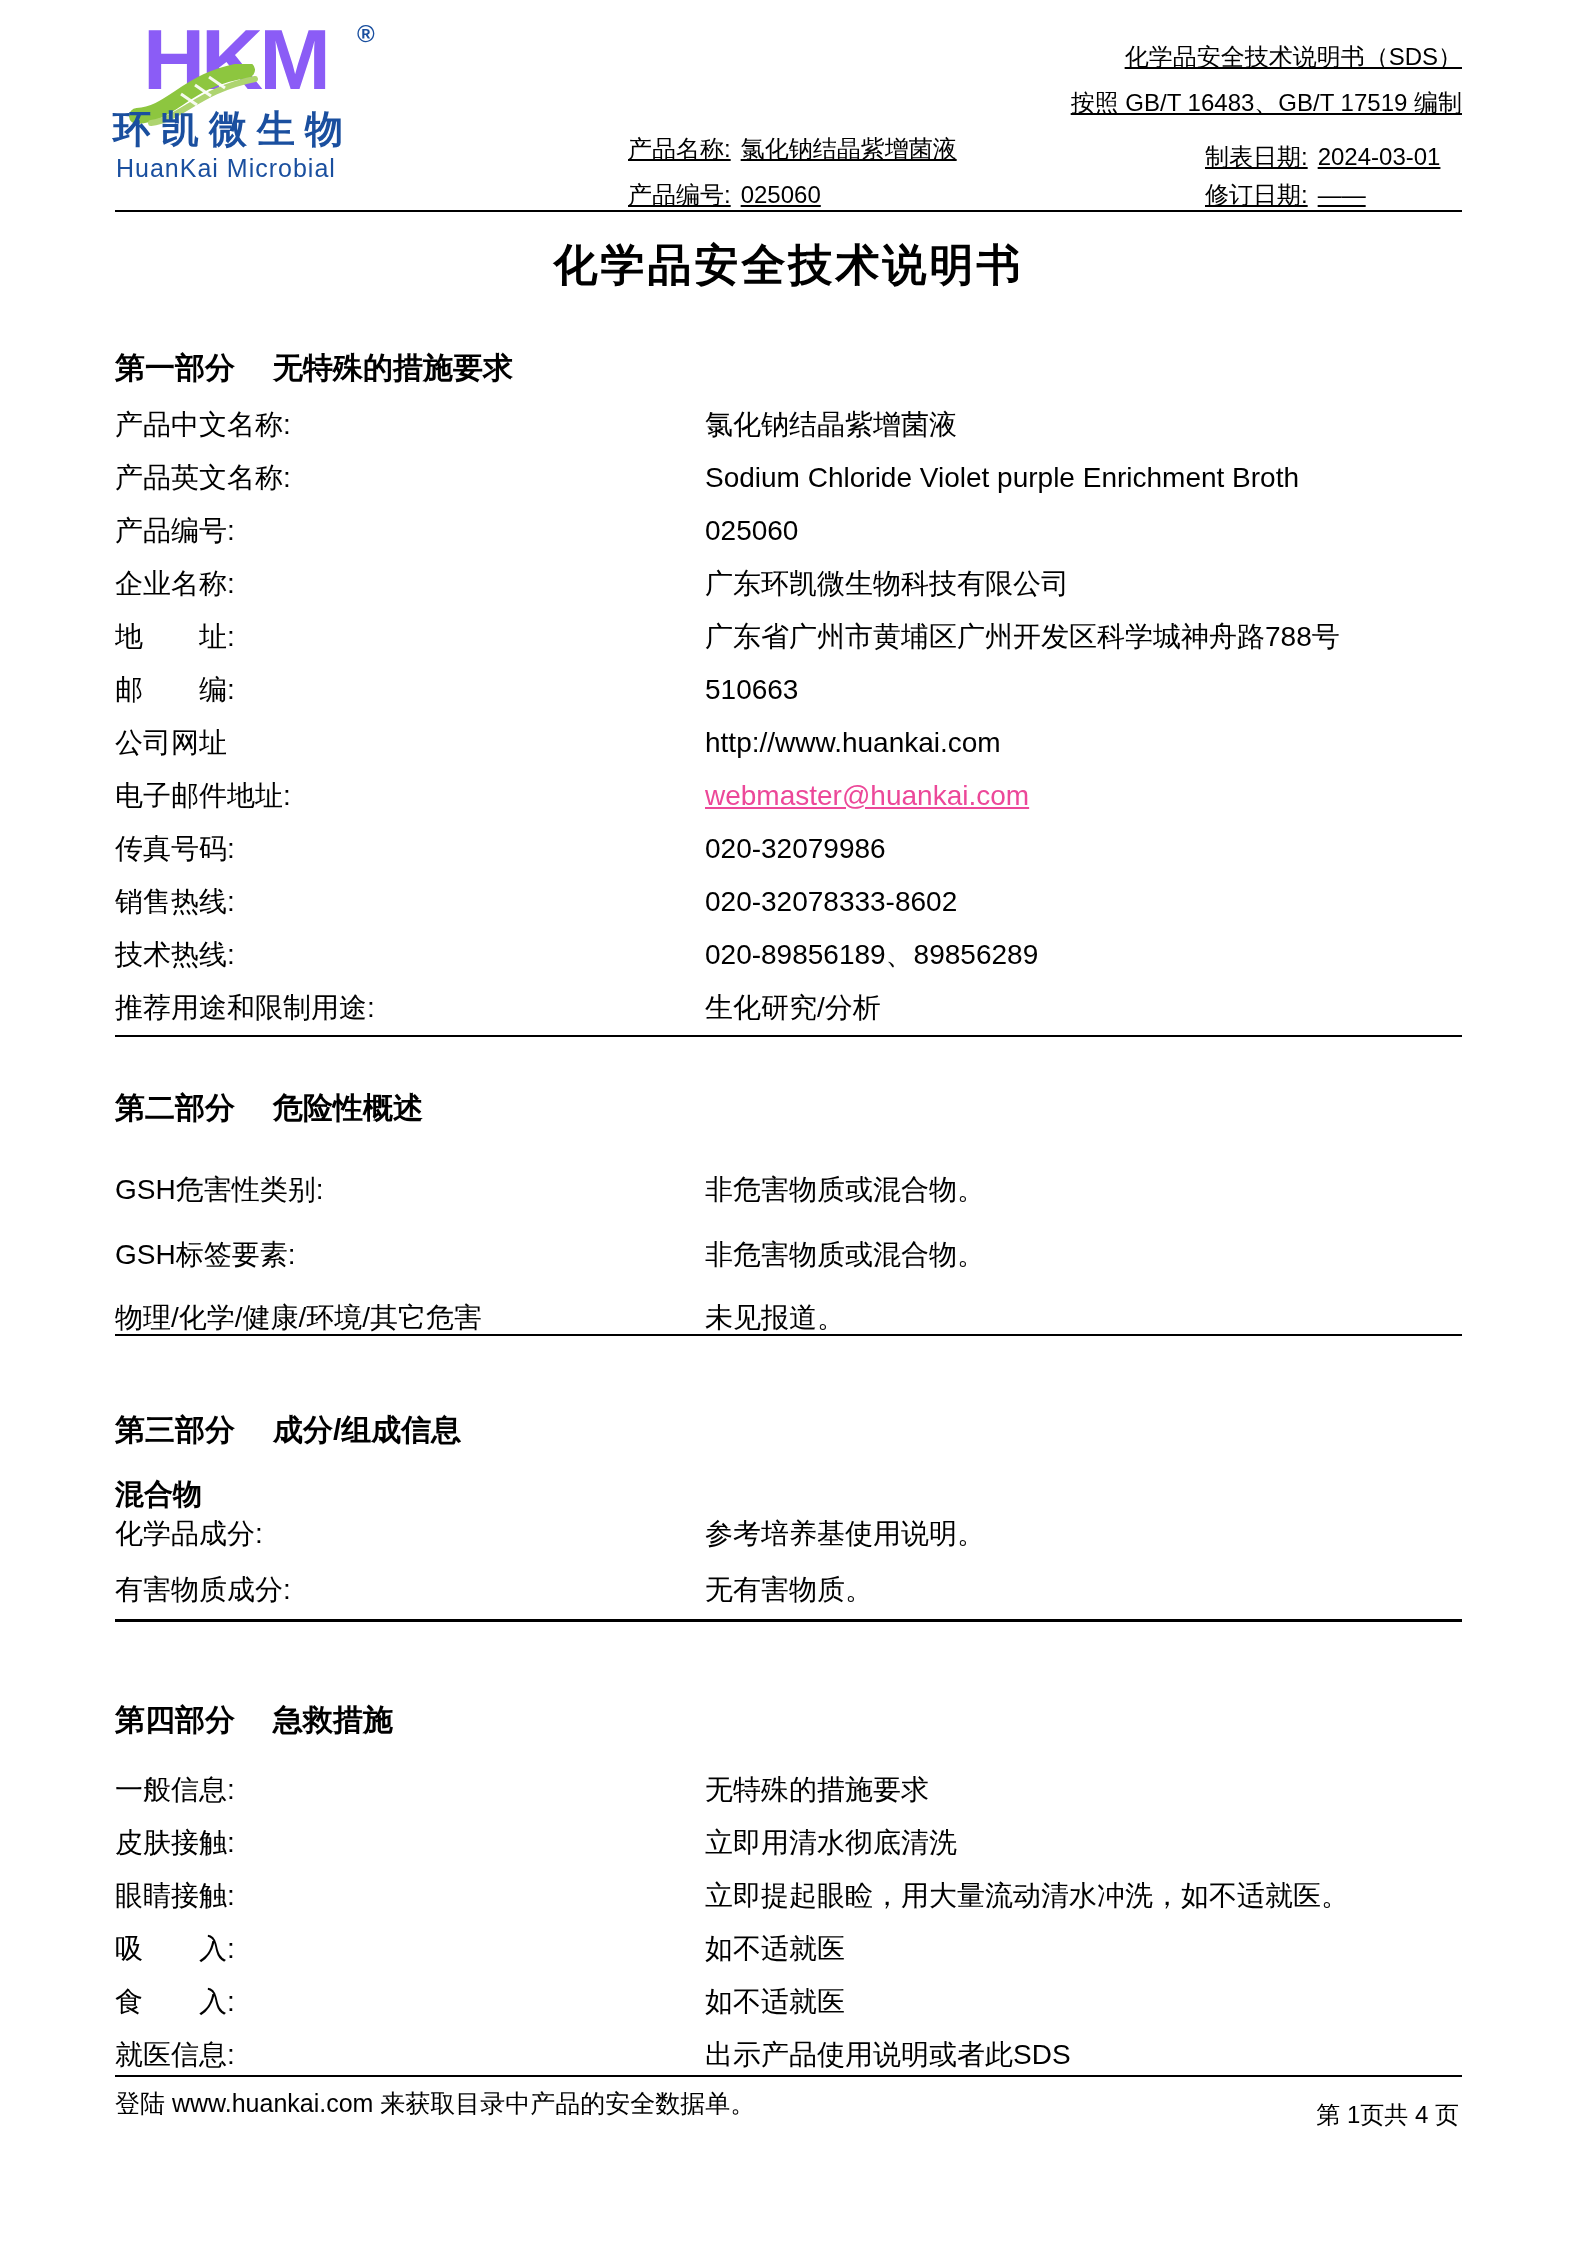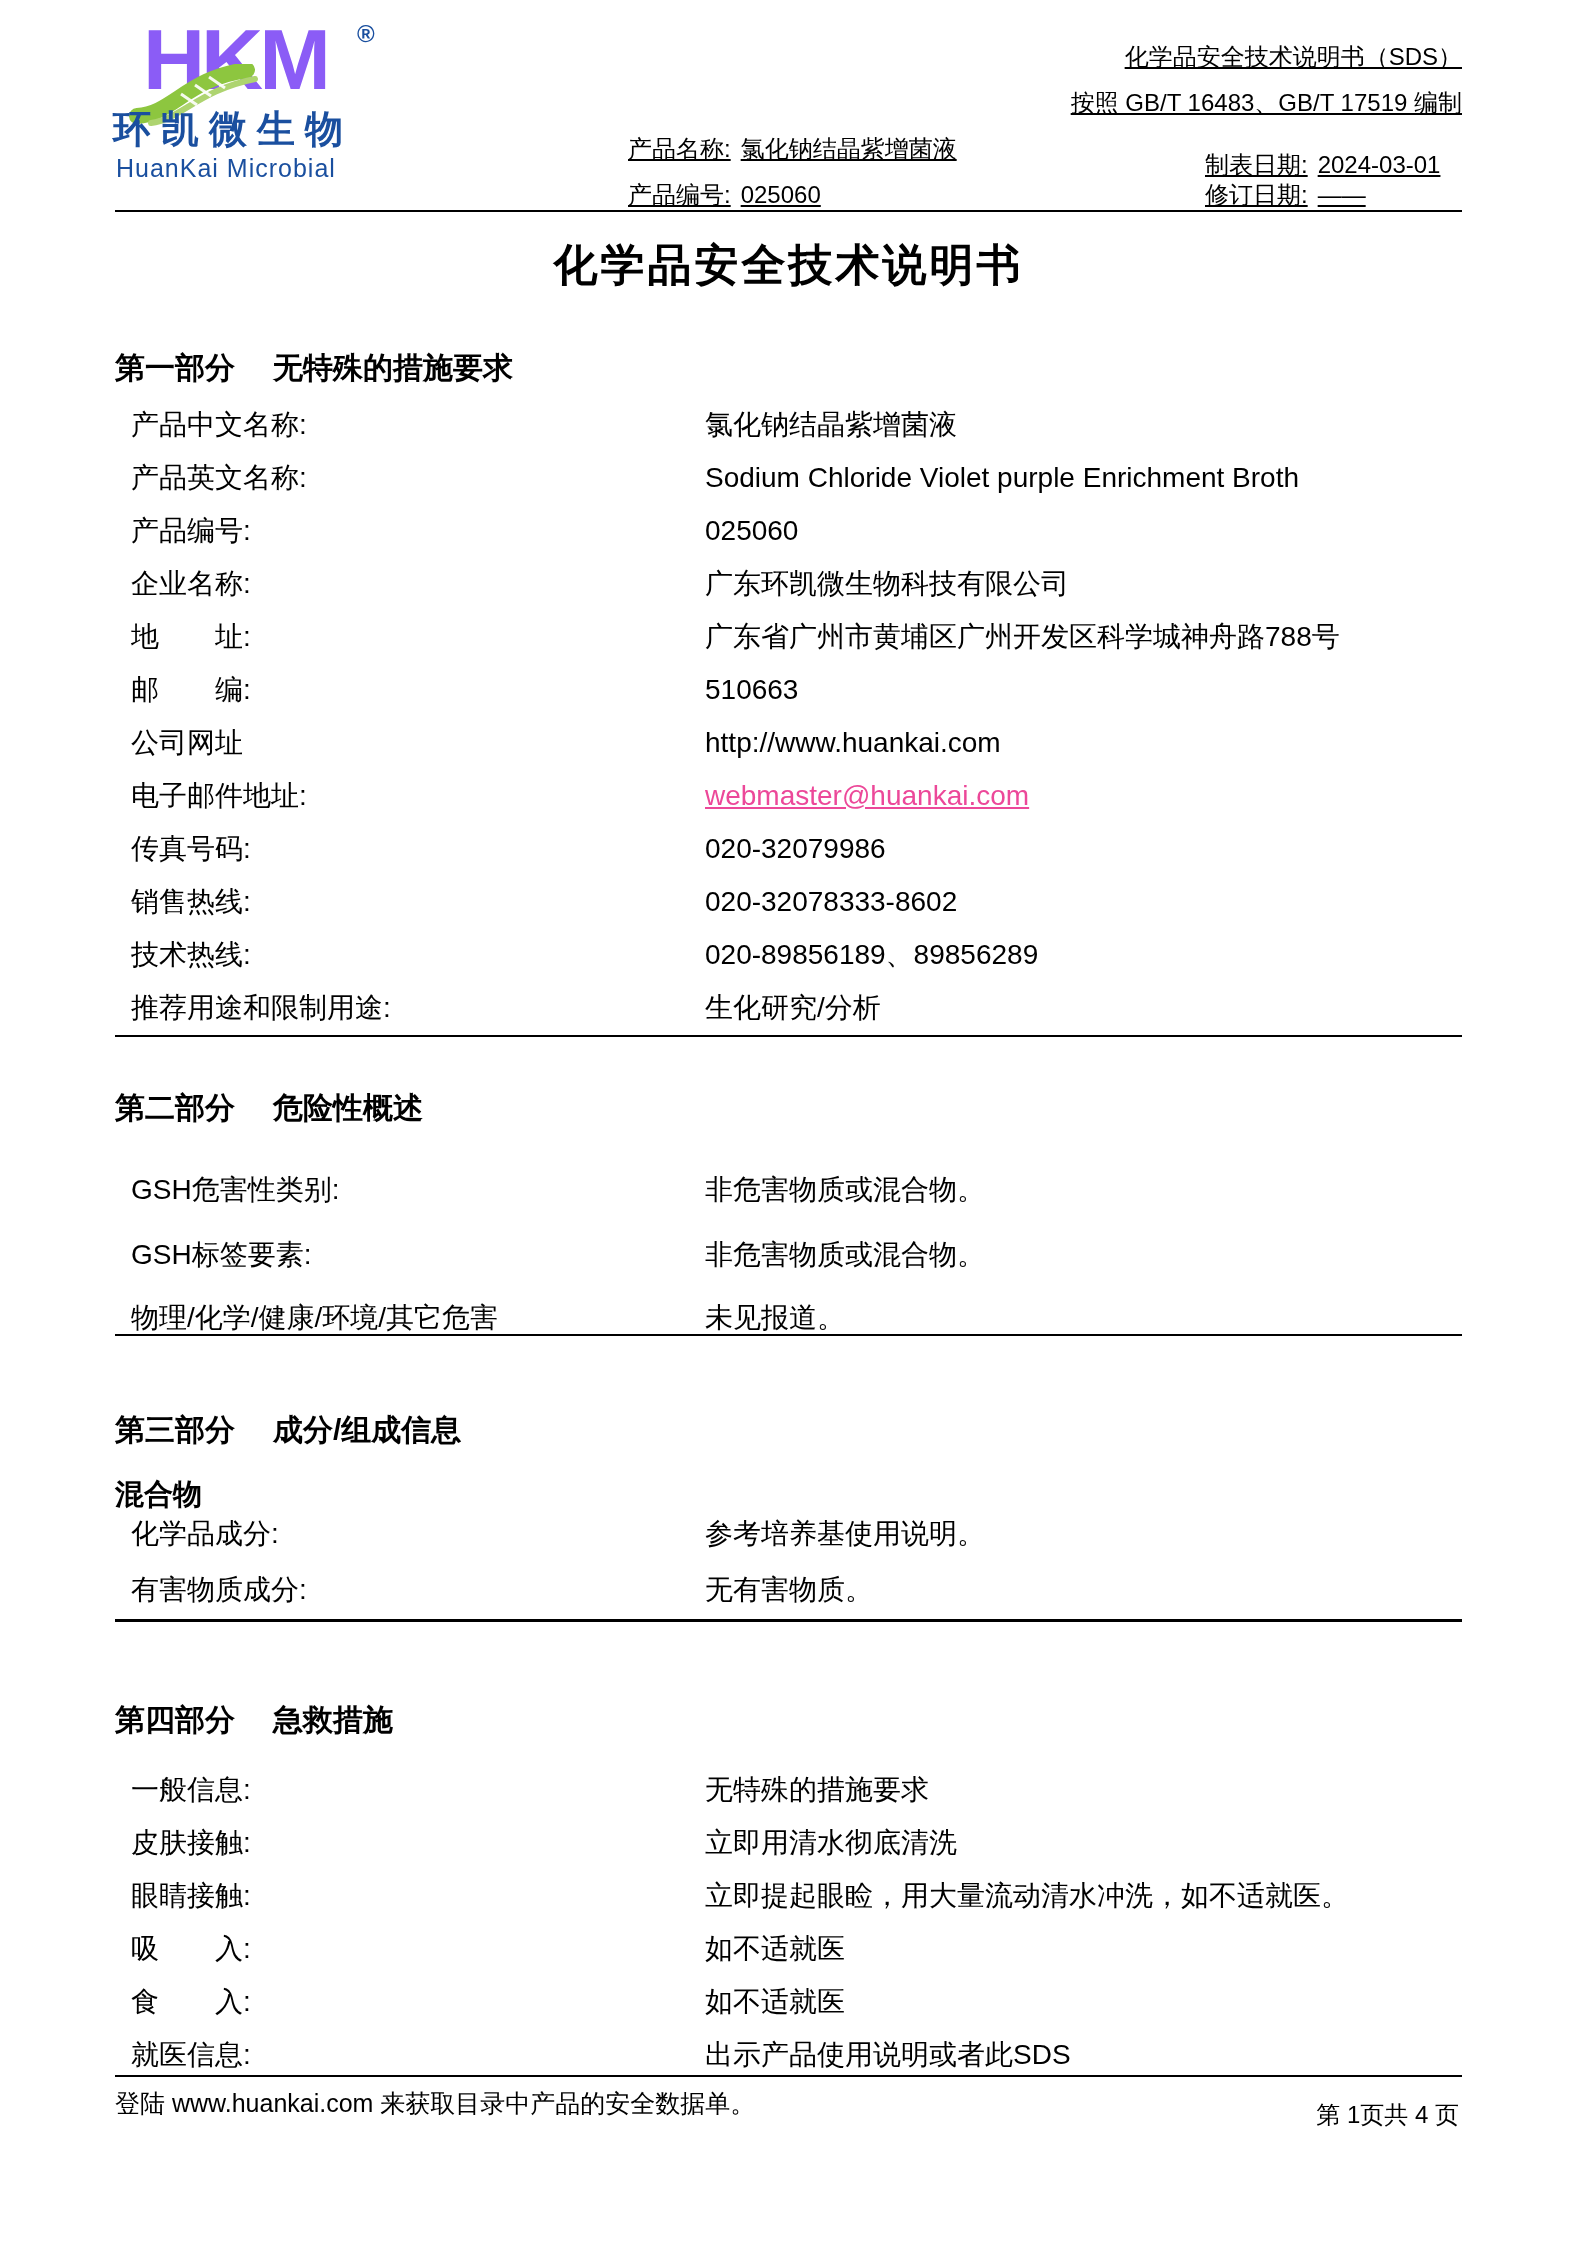--- a/index.html
+++ b/index.html
@@ -19,38 +19,38 @@
   .reg{position:absolute;left:272px;top:6px;font-size:24px;color:#1a4f9f;font-weight:700;}
   .dna{position:absolute;left:44px;top:50px;width:150px;height:64px;}
   .logo-cn{position:absolute;left:28px;top:90px;font-size:38px;font-weight:700;
            letter-spacing:10px;color:#1a4f9f;white-space:nowrap;}
   .logo-en{position:absolute;left:31px;top:140px;font-size:25px;letter-spacing:1px;
            color:#1a4f9f;white-space:nowrap;font-weight:500;}
   
   .htext{position:absolute;font-size:24px;line-height:30px;white-space:nowrap;text-decoration:underline;}
   .h-r1{right:125px;top:42px;}
   .h-r2{right:125px;top:88px;}
-  .h-r3{left:1205px;top:150px;}
+  .h-r3{left:1205px;top:142px;}
   .h-r4{left:1205px;top:180px;}
   .h-c1{left:628px;top:134px;}
   .h-c2{left:628px;top:180px;}
   .htext .hv{margin-left:10px;}
   
   .hline{position:absolute;left:115px;width:1347px;border-top:2px solid #000;height:0;}
   .hline.thick{border-top-width:3px;}
   
   .doc-title{position:absolute;left:115px;top:236px;width:1347px;text-align:center;
              font-size:44px;font-weight:700;letter-spacing:3px;white-space:nowrap;}
   .sec-head{position:absolute;left:115px;font-size:30px;font-weight:700;line-height:40px;white-space:nowrap;}
   .sec-head .name{margin-left:38px;}
   .sub-head{position:absolute;left:115px;font-size:29px;font-weight:700;line-height:38px;}
   
   .row{position:absolute;left:115px;width:1347px;height:52px;line-height:52px;
        font-size:28px;white-space:nowrap;}
-  .row .lbl{position:absolute;left:16px;}
+  .row .lbl{position:absolute;left:0;}
   .row .val{position:absolute;left:590px;}
   .link{color:#ec4899;text-decoration:underline;}
   a.link{cursor:pointer;}
   
   .footer-note{position:absolute;left:115px;top:2086px;font-size:25px;line-height:34px;white-space:nowrap;}
   .page-indicator{position:absolute;right:128px;top:2100px;font-size:24px;line-height:30px;white-space:nowrap;}
 </style>
 </head>
 <body>
 

